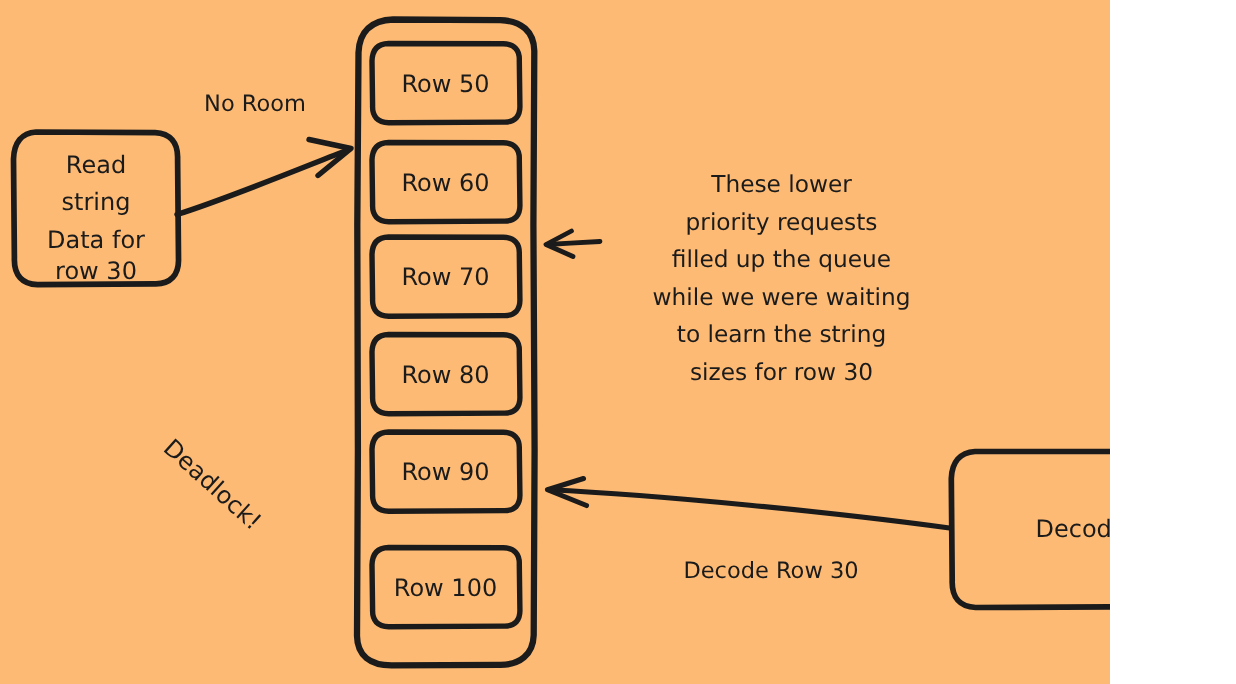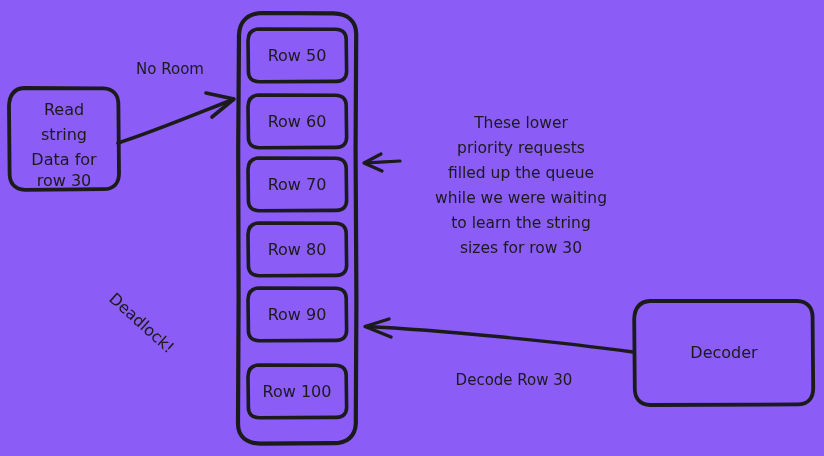--- a/index.html
+++ b/index.html
@@ -2,23 +2,23 @@
 <html><head>
 <meta charset="utf-8">
 <style>
   html, body {
     margin: 0;
     padding: 0;
     background: #ffffff;
   }
   #canvas {
     position: relative;
-    width: 824px;
+    width: 740px;
     height: 456px;
-    background: #8b5cf6;
+    background: #fdba74;
     overflow: hidden;
     font-family: "DejaVu Sans", sans-serif;
   }
   #sketch {
     position: absolute;
     top: 0;
     left: 0;
     width: 824px;
     height: 456px;
   }

